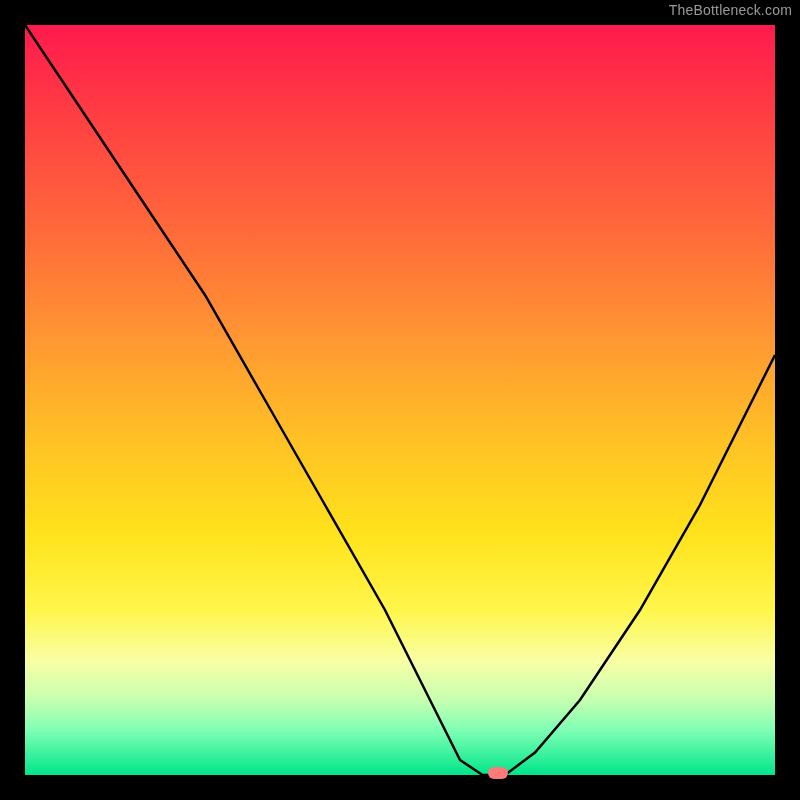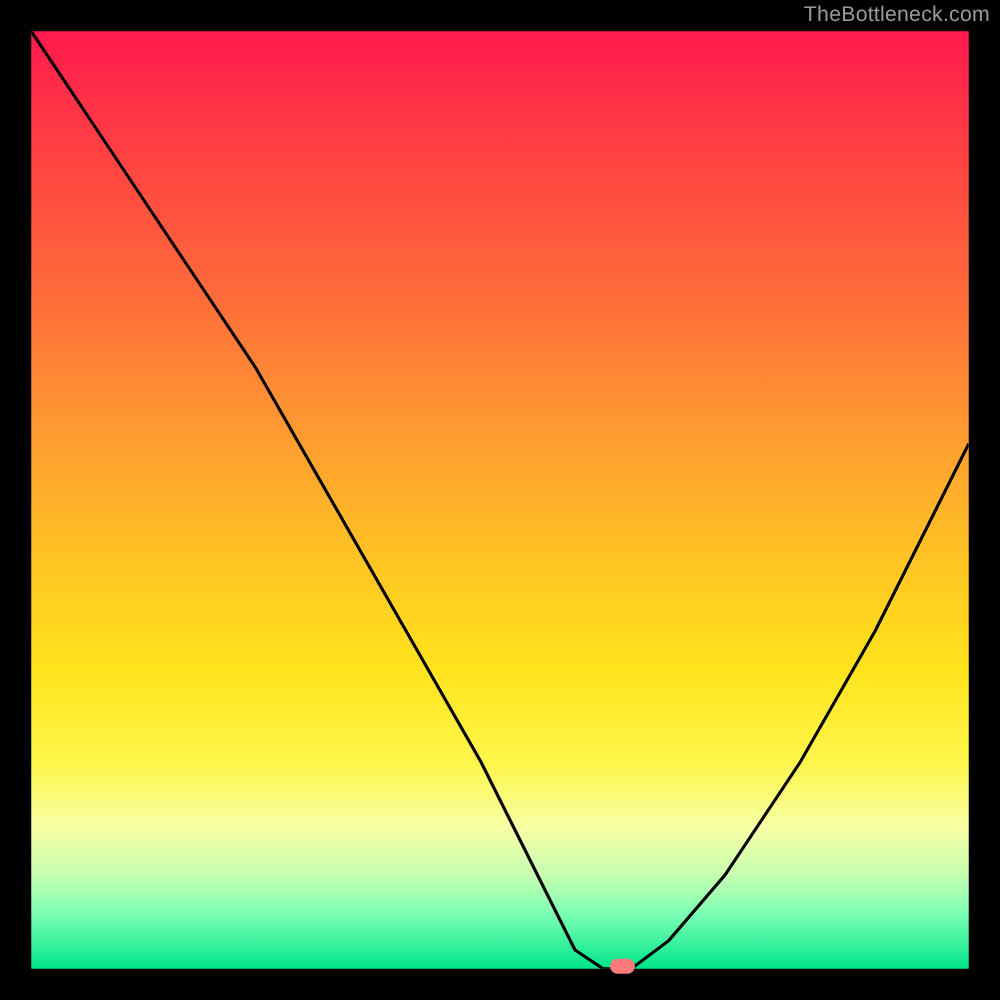--- a/index.html
+++ b/index.html
@@ -14,21 +14,21 @@
   .page {
     position: relative;
     width: 800px;
     height: 800px;
   }
   .watermark {
     position: absolute;
     top: 2px;
     right: 8px;
     color: #9a9a9a;
-    font-size: 17px;
+    font-size: 14px;
     font-weight: 400;
     z-index: 5;
     letter-spacing: 0.2px;
   }
   .plot-area {
     position: absolute;
     left: 25px;
     top: 25px;
     width: 750px;
     height: 750px;

